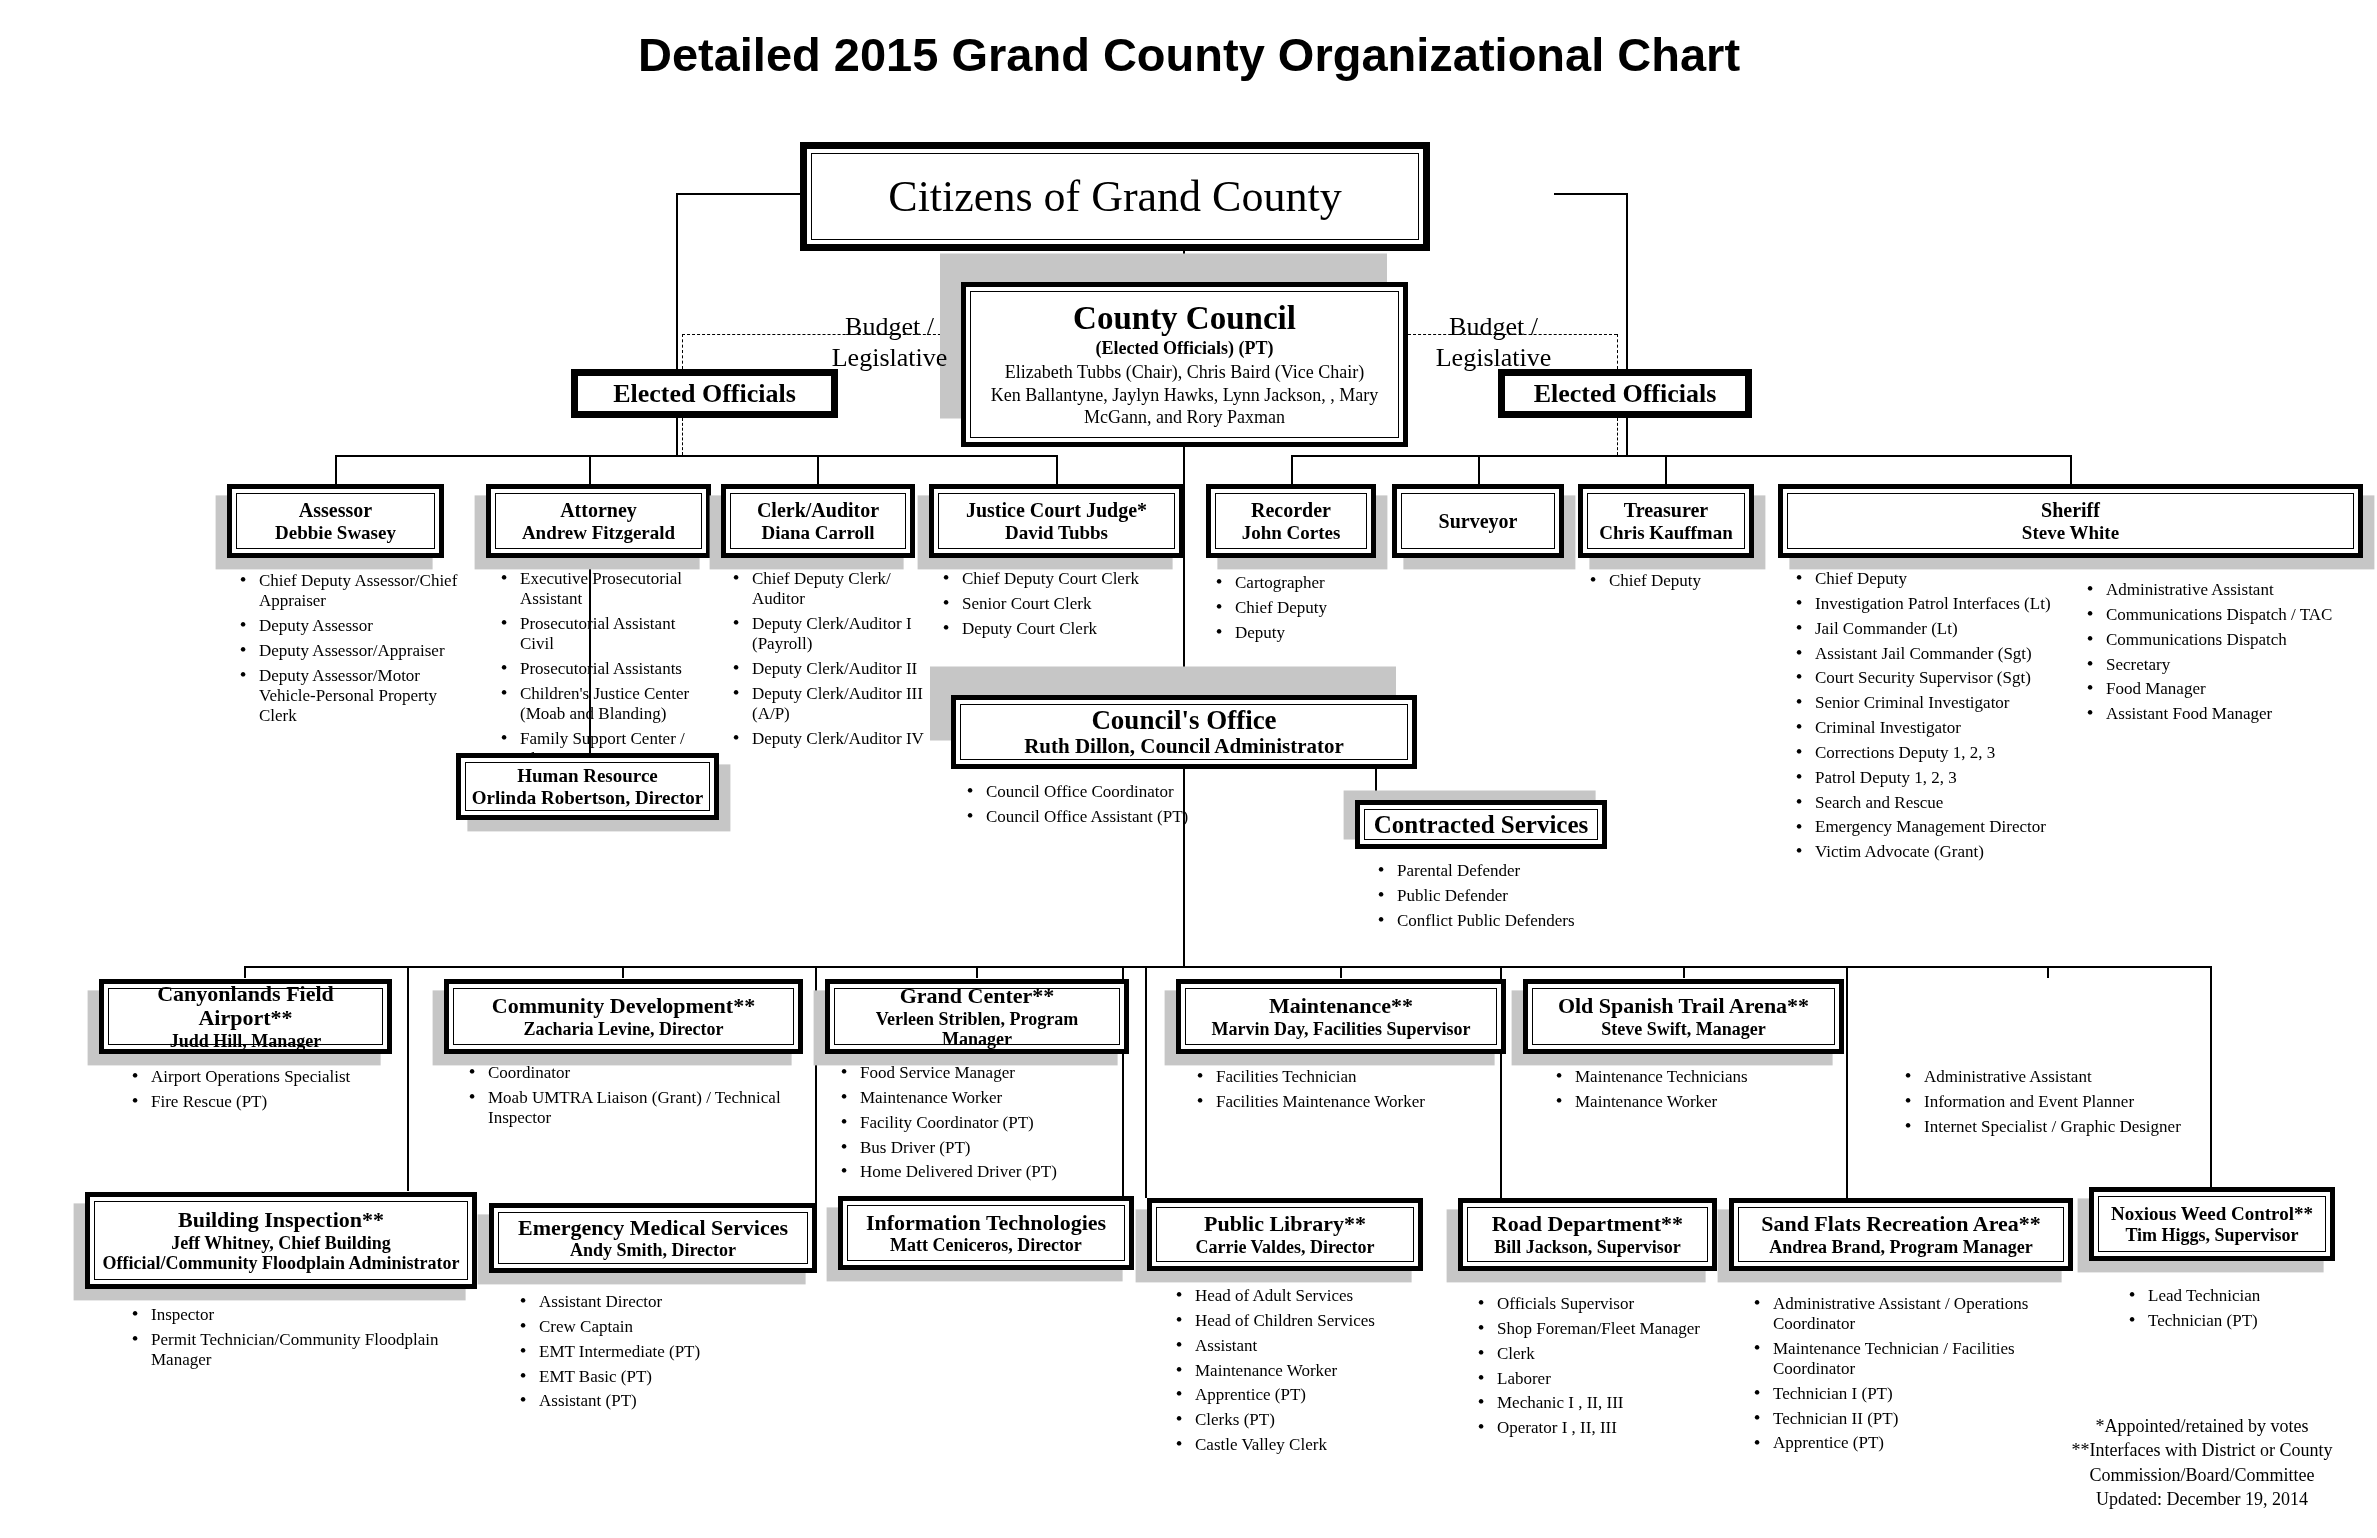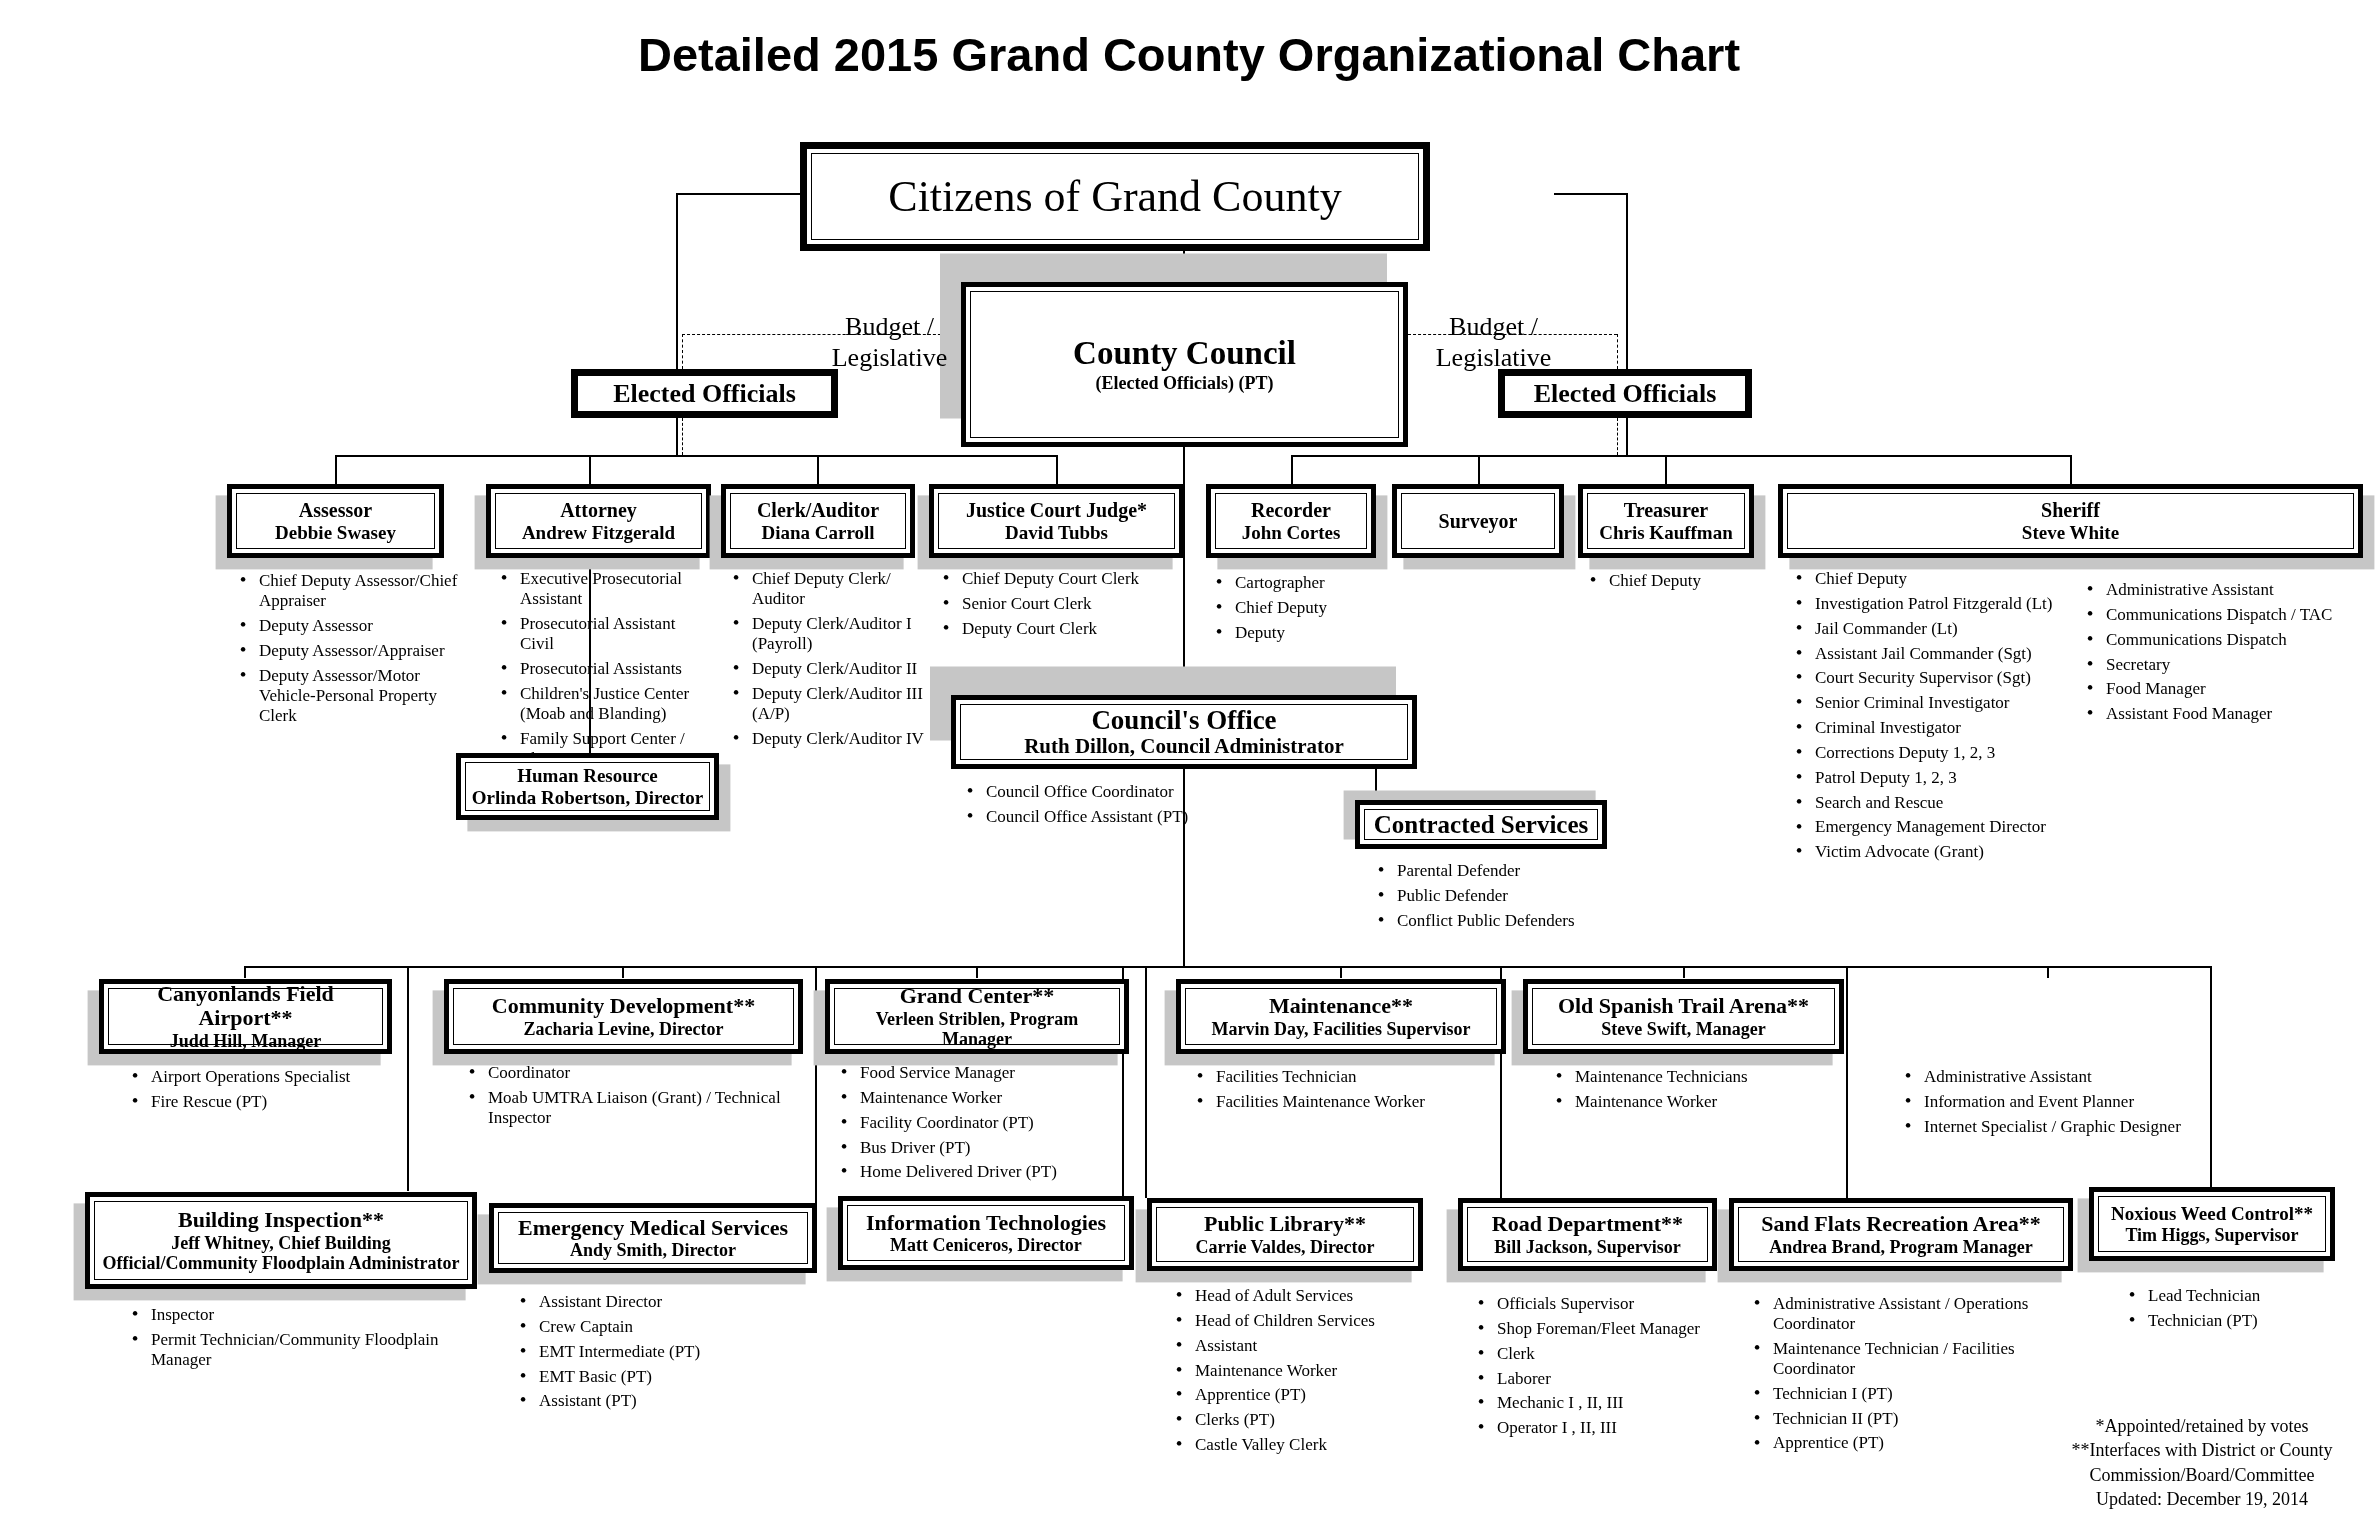--- a/index.html
+++ b/index.html
@@ -96,20 +96,22 @@
   <div class="box thick citizens" style="left:800px;top:142px;width:630px;height:109px">
     <div class="in">
         <div class="t">Citizens of Grand County</div>
       </div>
   </div>
 
   <div class="box council sh-tl" style="left:961px;top:282px;width:447px;height:165px">
     <div class="in">
       <div class="t">County Council</div>
       <div class="sub">(Elected Officials) (PT)</div>
+      <div class="members prelines">Elizabeth Tubbs (Chair), Chris Baird (Vice Chair)
+Ken Ballantyne, Jaylyn Hawks, Lynn Jackson, , Mary McGann, and Rory Paxman</div>
     </div>
   </div>
 
   <div class="edge-label prelines" style="left:818px;top:311px;width:143px">Budget /
 Legislative</div>
   <div class="edge-label prelines" style="left:1422px;top:311px;width:143px">Budget /
 Legislative</div>
 
   <div class="box thick single eo" style="left:571px;top:369px;width:267px;height:49px">
     <div class="in">
@@ -204,21 +206,21 @@
     </ul>
 
   <div class="box sh-br" style="left:1778px;top:484px;width:585px;height:74px">
     <div class="in">
       <div class="t">Sheriff</div>
       <div class="p">Steve White</div>
     </div>
   </div>
   <ul class="bullets" style="left:1790px;top:569px;width:297px">
       <li>Chief Deputy</li>
-      <li>Investigation Patrol Fitzgerald (Lt)</li>
+      <li>Investigation Patrol Interfaces (Lt)</li>
       <li>Jail Commander (Lt)</li>
       <li>Assistant Jail Commander (Sgt)</li>
       <li>Court Security Supervisor (Sgt)</li>
       <li>Senior Criminal Investigator</li>
       <li>Criminal Investigator</li>
       <li>Corrections Deputy 1, 2, 3</li>
       <li>Patrol Deputy 1, 2, 3</li>
       <li>Search and Rescue</li>
       <li>Emergency Management Director</li>
       <li>Victim Advocate (Grant)</li>

